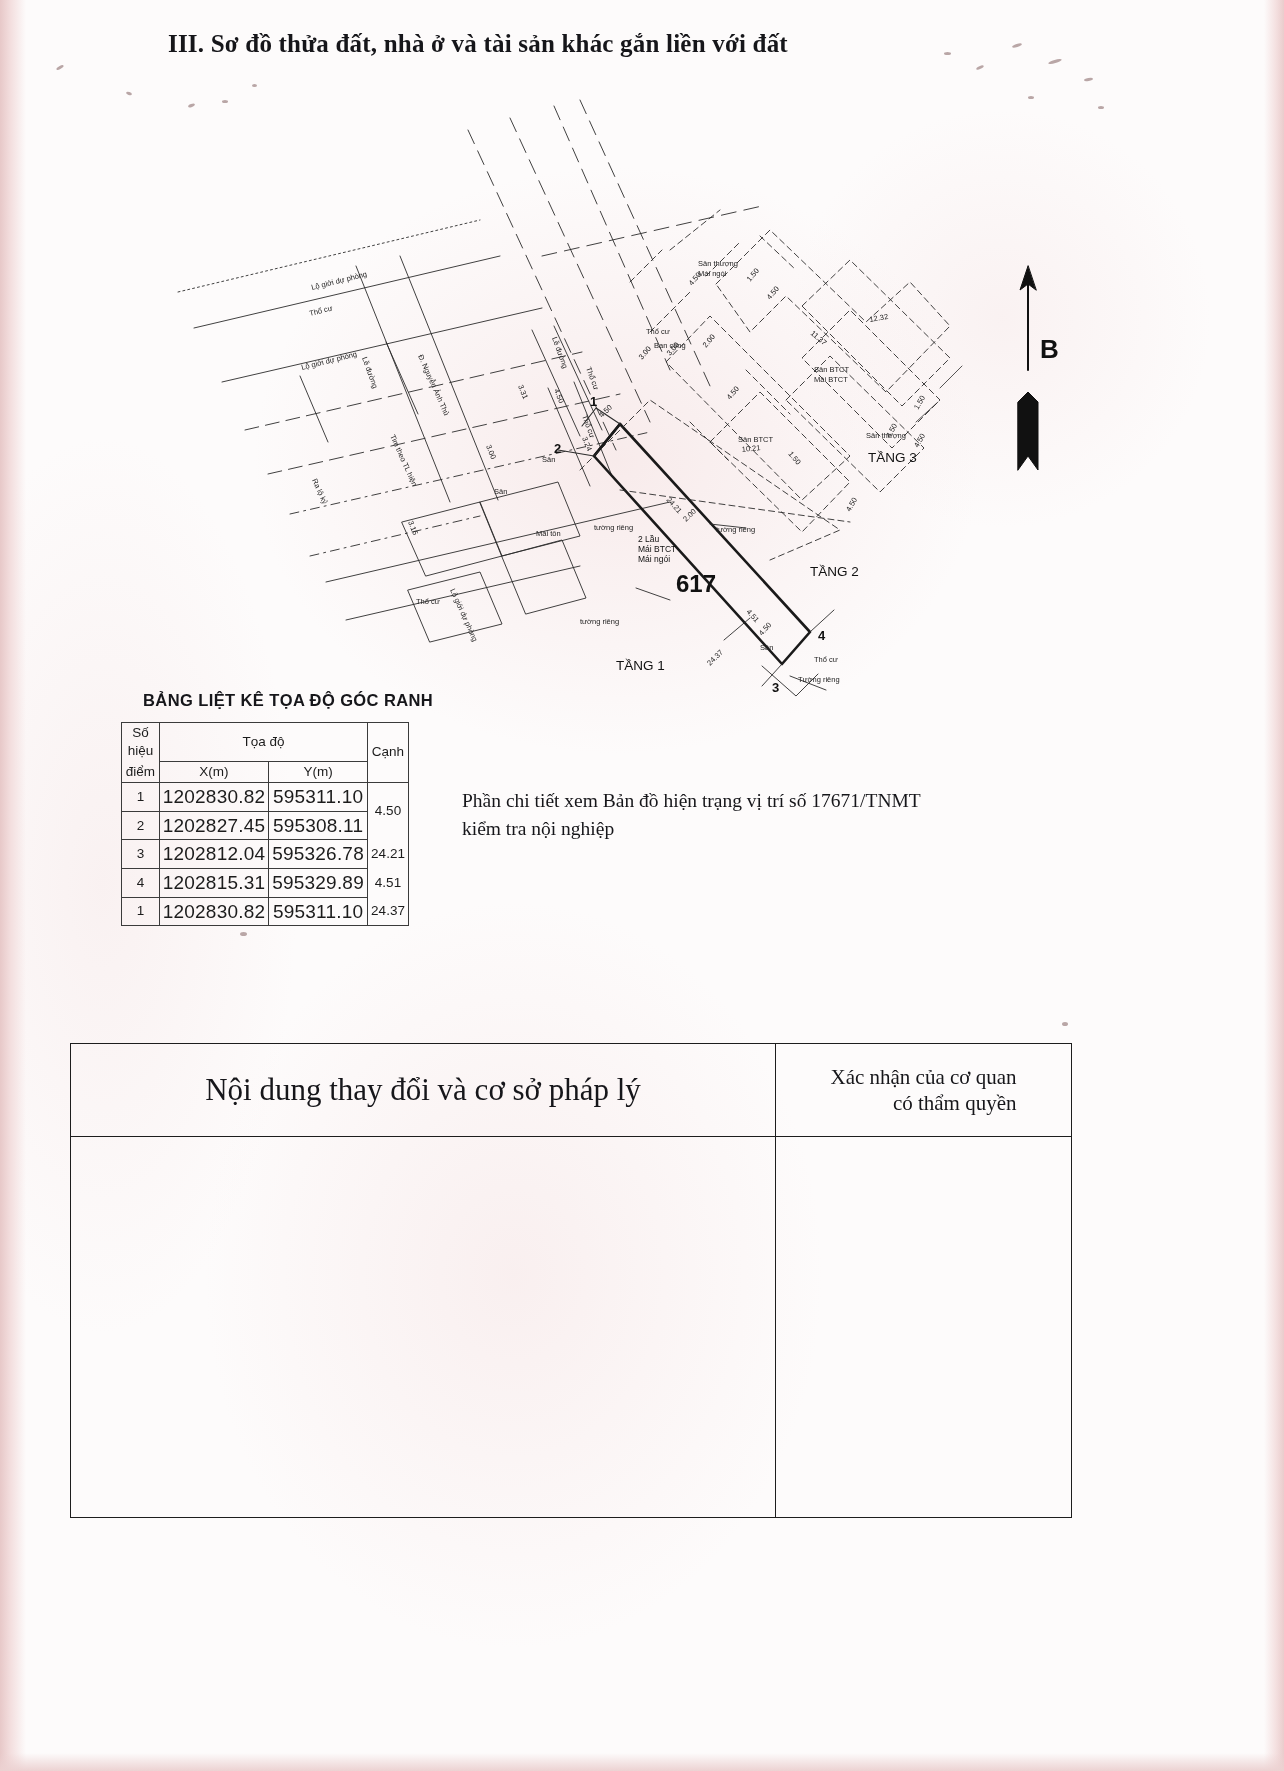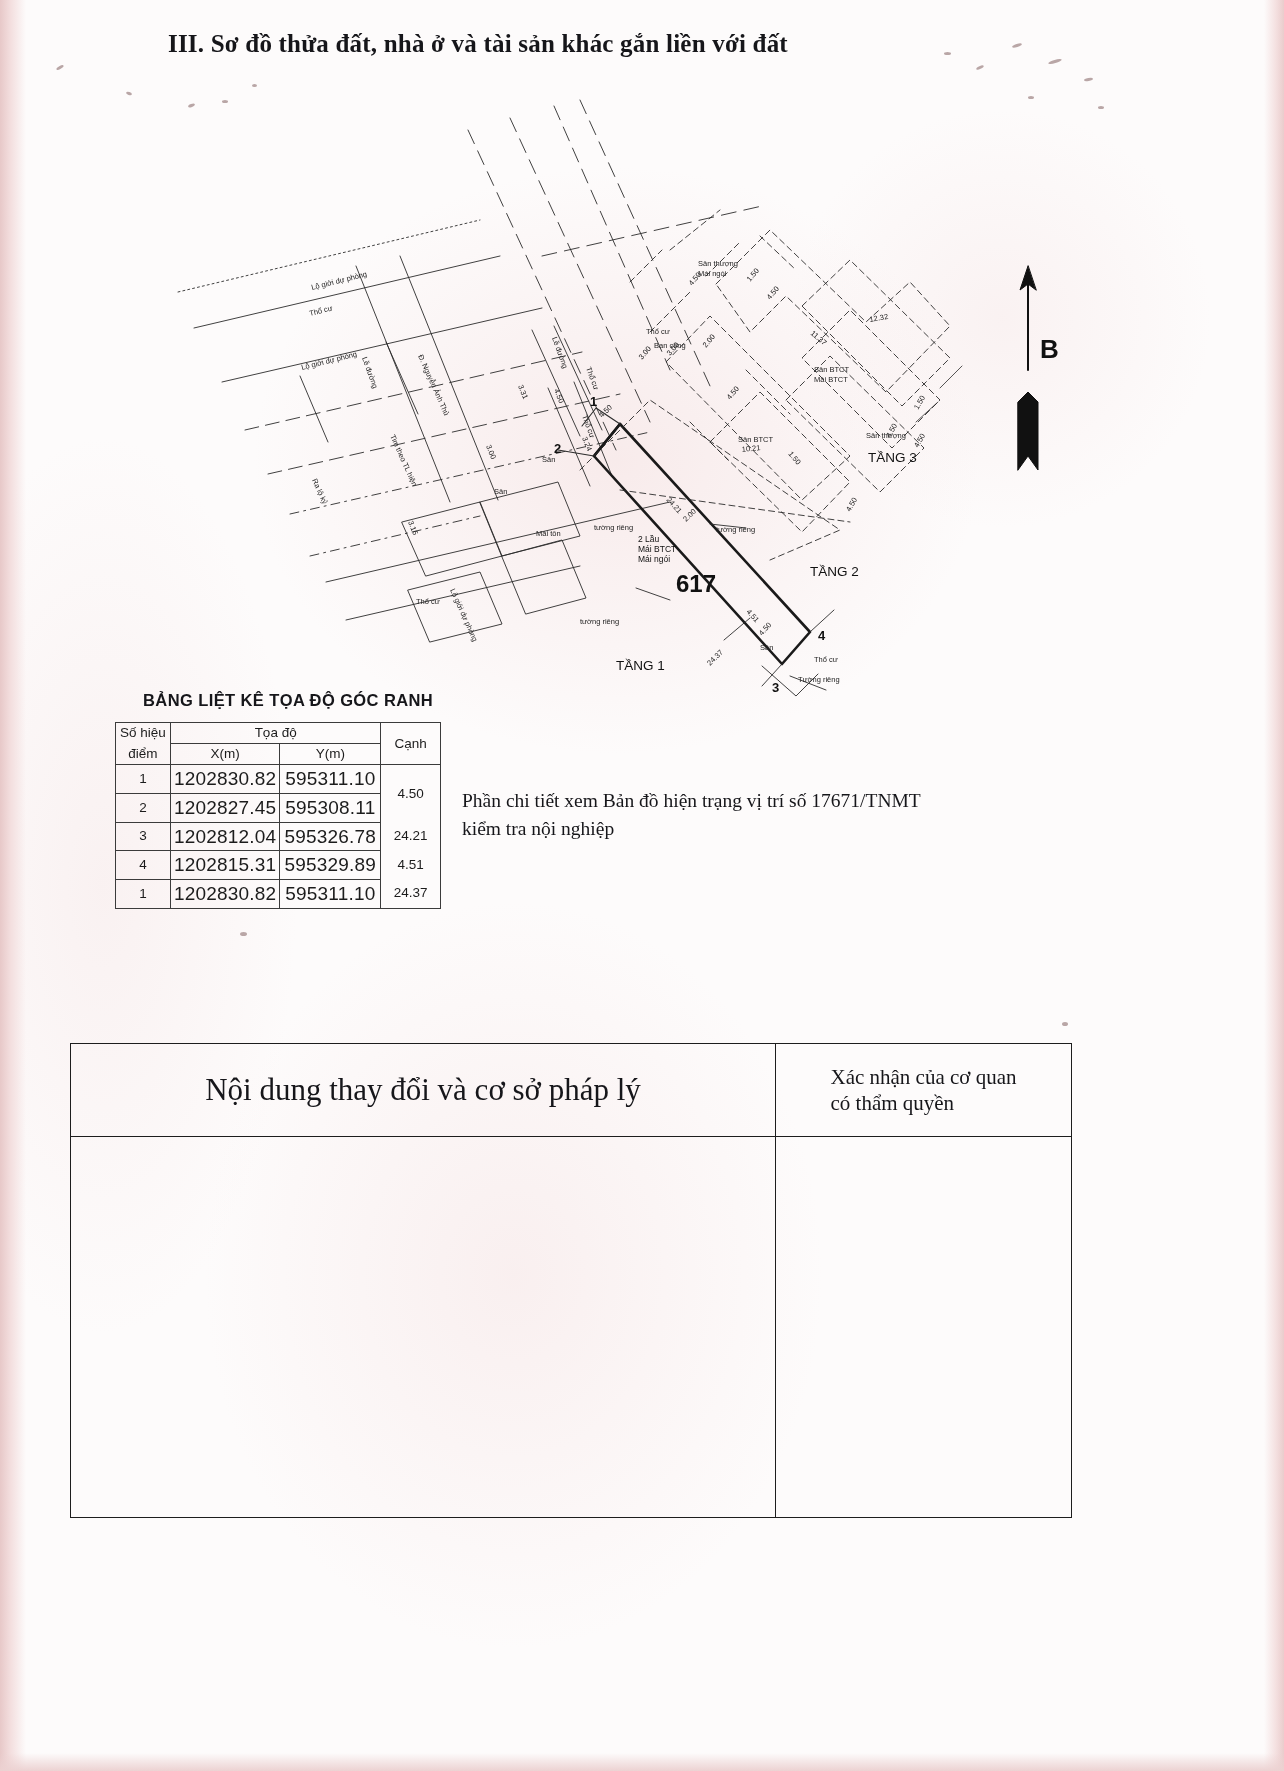--- a/index.html
+++ b/index.html
@@ -78,23 +78,23 @@
     left: 143px;
     top: 691px;
     font-family: "Liberation Sans", sans-serif;
     font-weight: bold;
     font-size: 16.5px;
     letter-spacing: 0.4px;
     text-align: center;
   }
   .coord-table {
     position: absolute;
-    left: 115px;
+    left: 121px;
     top: 722px;
-    width: 326px;
+    width: 288px;
     border-collapse: collapse;
     font-family: "Liberation Sans", sans-serif;
     font-size: 13.5px;
     color: #1c1c1c;
     background: transparent;
   }
   .coord-table td, .coord-table th {
     border: 1px solid #3b3b3b;
     padding: 1px 3px;
     text-align: center;
@@ -157,21 +157,21 @@
     justify-content: center;
     font-size: 31px;
     border-right: 1.6px solid #1d1d1d;
     text-align: right;
   }
   .sec4-head-right {
     flex: 1;
     display: flex;
     align-items: center;
     justify-content: center;
-    text-align: left;
+    text-align: right;
     font-size: 21px;
     line-height: 1.25;
   }
   .sec4-body-row {
     display: flex;
     height: 380px;
   }
   .sec4-body-left {
     flex: 0 0 704px;
     border-right: 1.6px solid #1d1d1d;

